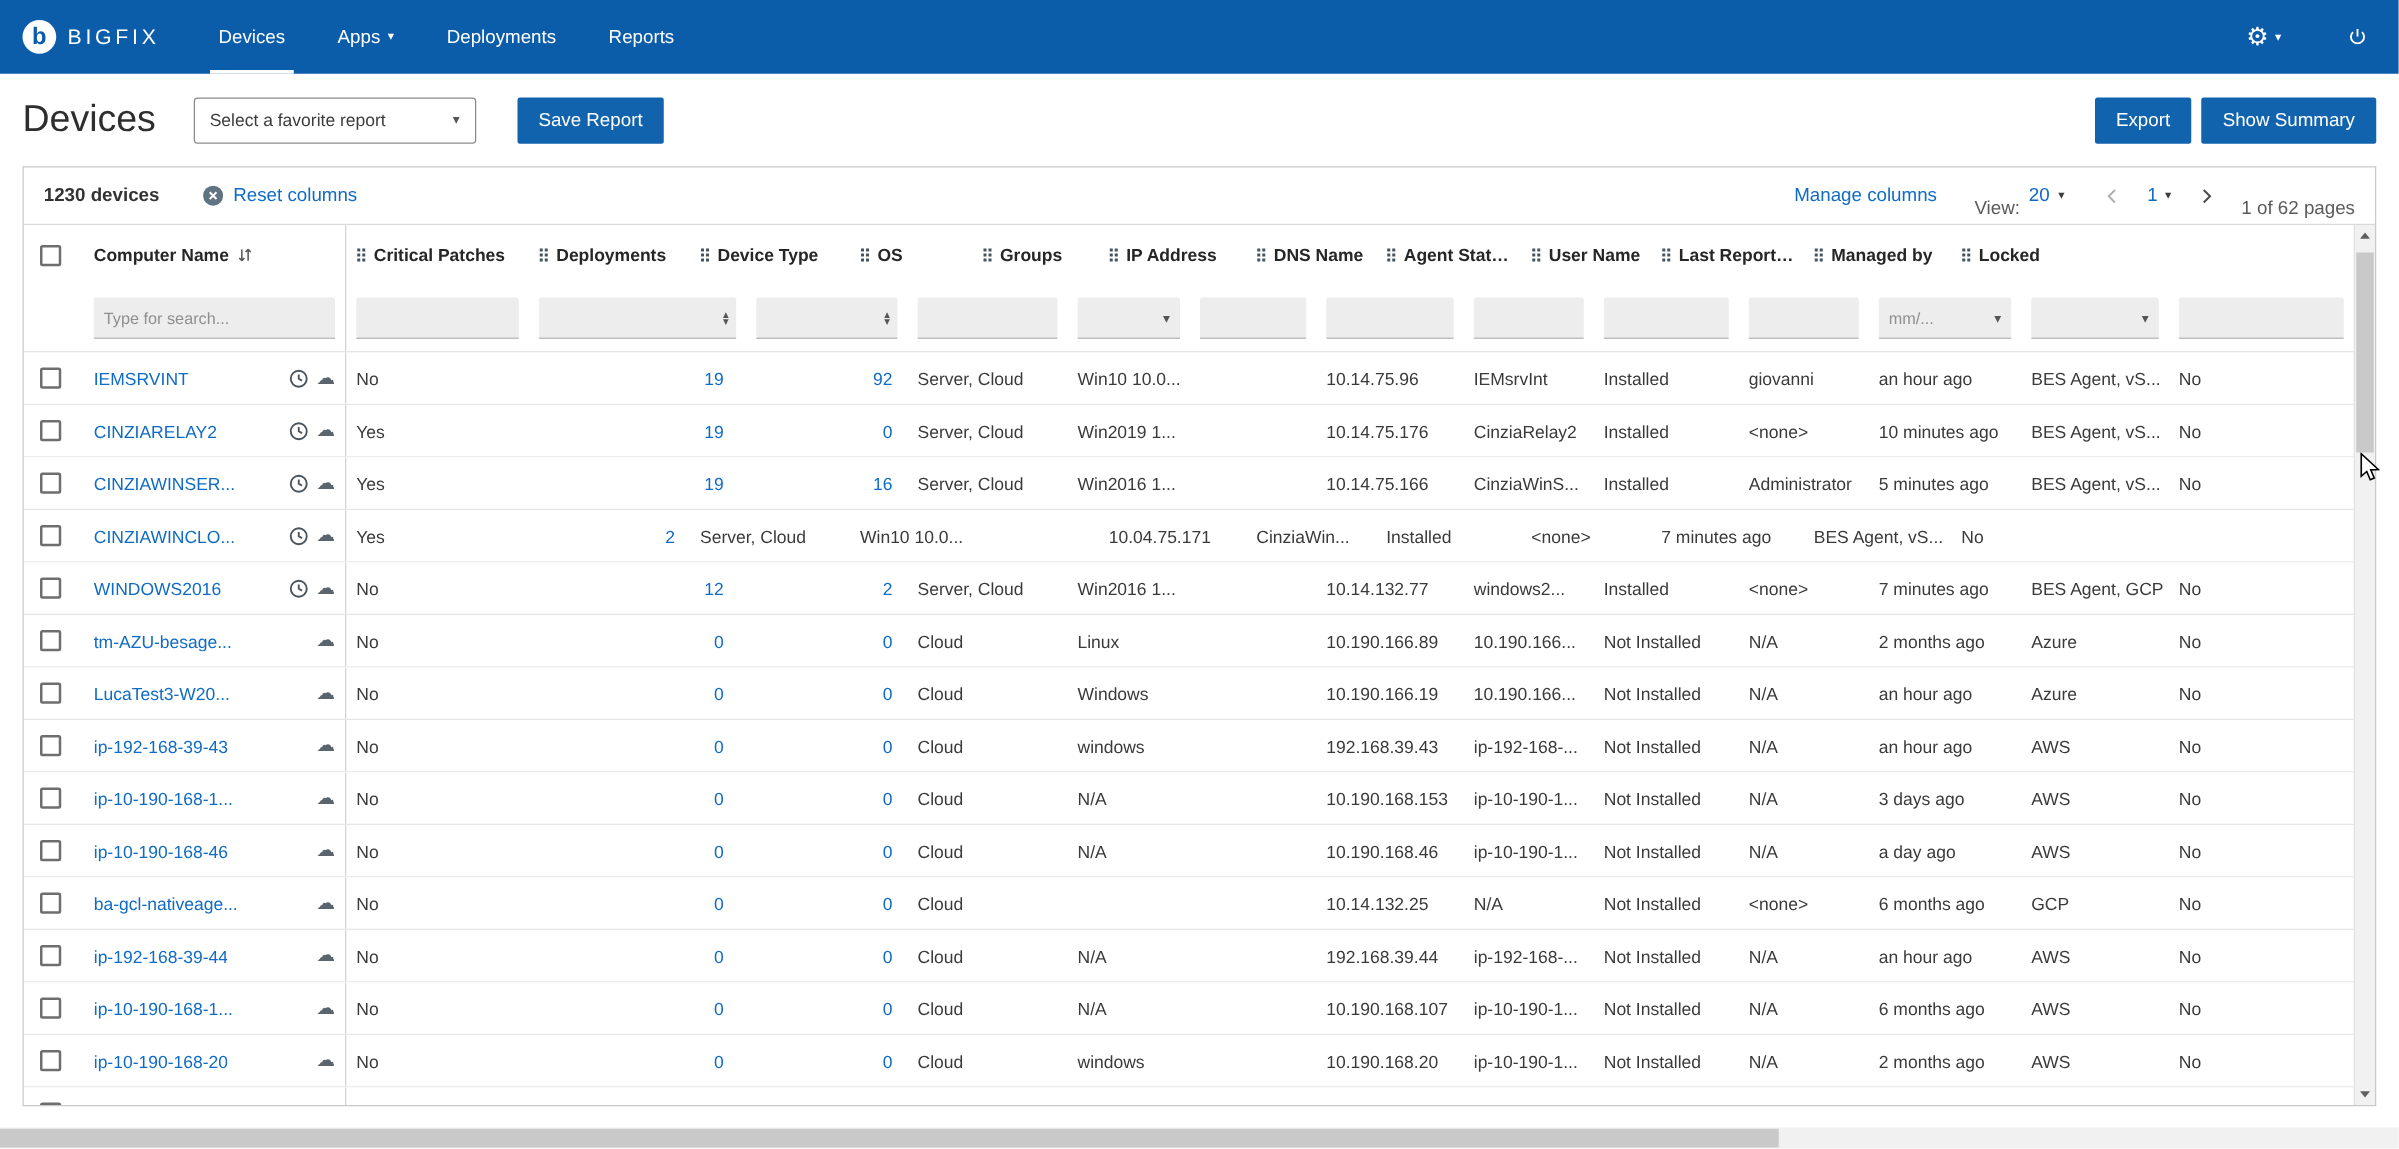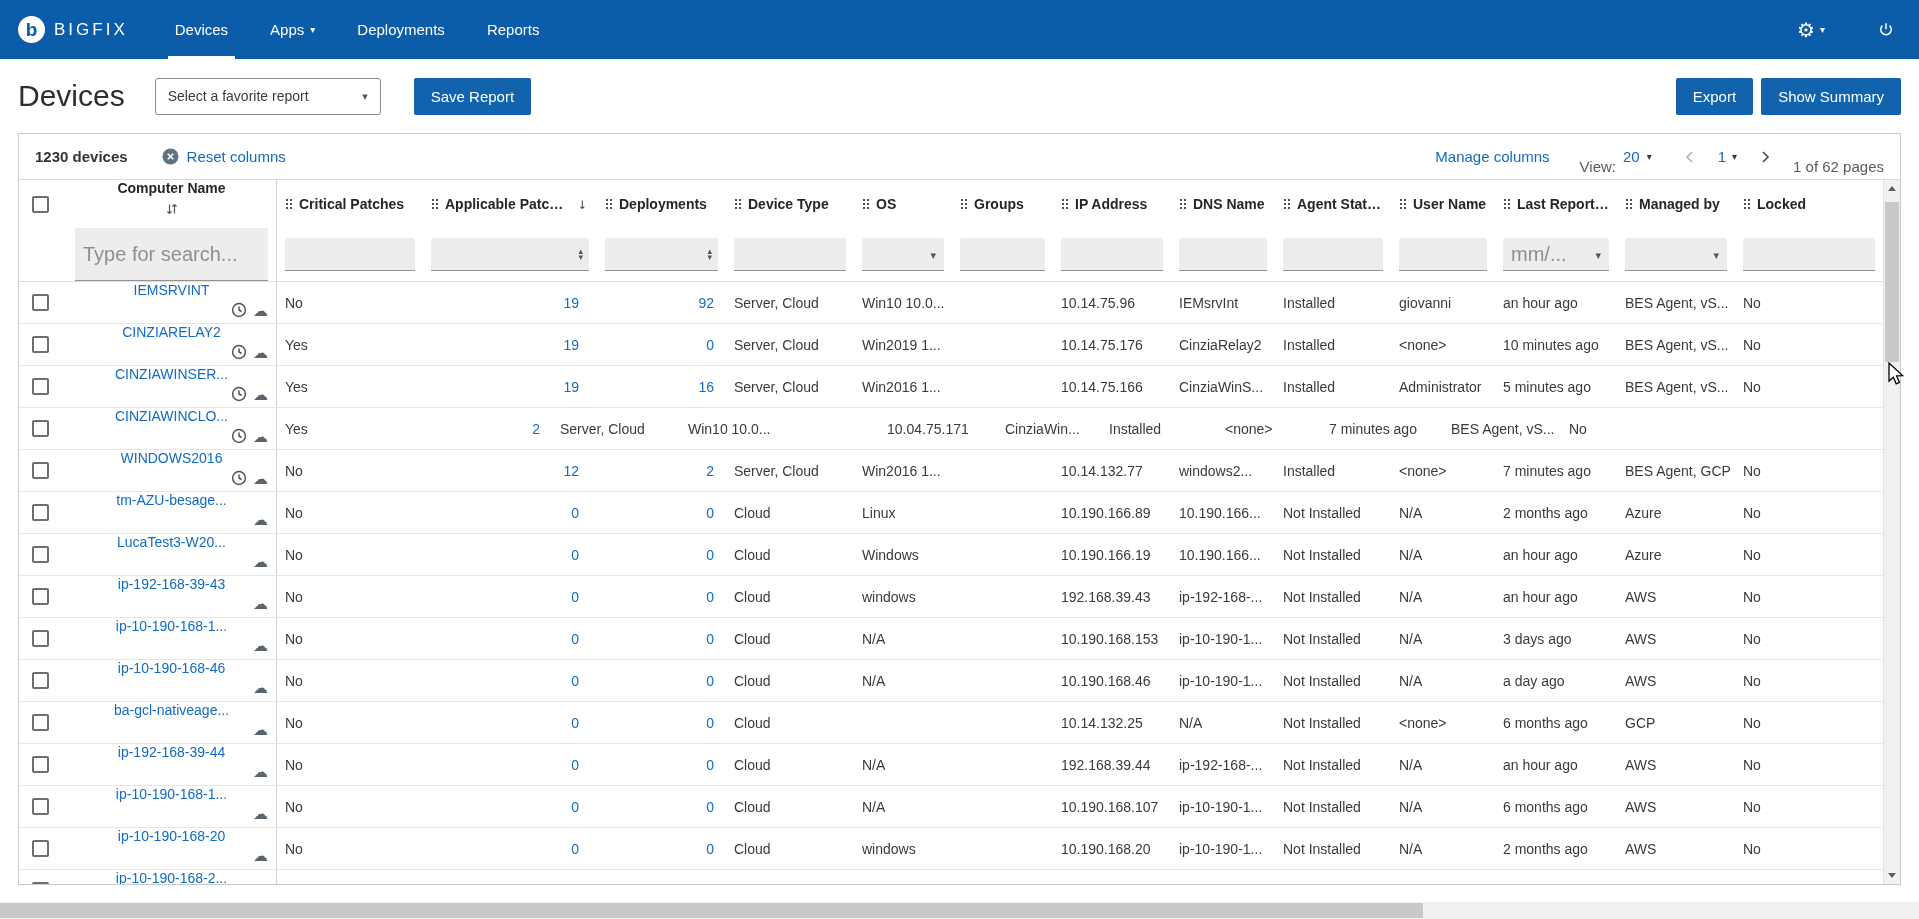--- a/index.html
+++ b/index.html
@@ -51,36 +51,36 @@
   .page-select { display:flex; align-items:center; gap:6px; cursor:pointer; }
   .chev { display:flex; align-items:center; cursor:pointer; }
 
   
   .grid { position:absolute; top:46px; left:0; right:17px; bottom:0; overflow:hidden; font-size:14px; }
   .hrow { display:flex; height:48px; align-items:center; }
   .frow { display:flex; height:54px; align-items:center; border-bottom:1px solid #dedede; }
   .trow { display:flex; height:42px; align-items:center; border-bottom:1px solid #e7e7e7; background:#fff; }
   .cell { padding:0 8px; white-space:nowrap; overflow:hidden; display:flex; align-items:center;
     flex:0 0 auto; height:100%; }
-  .w0{width:48px;} .w1{width:210px;flex-direction:column;} .w2{width:146px;} .w3{width:174px;} .w4{width:129px;}
+  .w0{width:48px;} .w1{width:210px;} .w2{width:146px;} .w3{width:174px;} .w4{width:129px;}
   .w5{width:128px;} .w6{width:98px;} .w7{width:101px;} .w8{width:118px;} .w9{width:104px;}
   .w10{width:116px;} .w11{width:104px;} .w12{width:122px;} .w13{width:118px;} .w14{flex:1 1 auto; width:auto;}
   .split { border-right:1px solid #d2d2d2; }
   .hcell { font-weight:bold; color:#262626; gap:6px; cursor:pointer; }
   .hcell .lbl { overflow:hidden; text-overflow:ellipsis; }
   .dots { flex:0 0 8px; width:8px; height:12px;
     background-image:radial-gradient(circle,#44545e 1.15px,transparent 1.35px);
     background-size:4px 4px; cursor:grab; }
   .checkbox { width:17px; height:17px; border:2px solid #6e6e6e; border-radius:2px; background:#fff; cursor:pointer; flex:0 0 17px; }
   .ccheck { padding-left:13px; }
   .fc { padding:0; }
   .filter { position:relative; flex:1; height:33px; margin:0 8px; }
   .filter input { width:100%; height:100%; background:#ededed; border:none;
     border-bottom:1px solid #949494; border-radius:2px 2px 0 0; padding:0 22px 0 8px;
-    font-size:20px; font-family:inherit; color:#3a3a3a; }
+    font-size:13px; font-family:inherit; color:#3a3a3a; }
   .filter input::placeholder { color:#8f8f8f; }
   .spinner { position:absolute; right:6px; top:50%; transform:translateY(-50%);
     display:flex; flex-direction:column; align-items:center; color:#555; font-size:9px; line-height:0.75; cursor:pointer; }
   .sel-caret { position:absolute; right:8px; top:50%; transform:translateY(-50%); color:#555; font-size:11px; cursor:pointer; }
   .num { justify-content:flex-end;text-align:center; }
   .w3.num { padding-right:18px; }
   .w4.num { padding-right:12px; }
   .cname { gap:4px; }
   .name-link { overflow:hidden; text-overflow:ellipsis; }
   .rowicons { margin-left:auto; display:flex; align-items:center; gap:6px; color:#5a646c; }
@@ -194,27 +194,20 @@
         <span class="lbl">Computer Name</span>
         <svg width="14" height="14" viewBox="0 0 14 14">
             <path d="M4.5 2.5v9M4.5 11.5L2.4 9.4M4.5 11.5l2.1-2.1" stroke="#555" stroke-width="1.2" fill="none"></path>
             <path d="M9.5 11.5v-9M9.5 2.5L7.4 4.6M9.5 2.5l2.1 2.1" stroke="#555" stroke-width="1.2" fill="none"></path>
           </svg>
       </div>
       <div class="cell w2 hcell">
         <span class="dots"></span>
         <span class="lbl">Critical Patches</span>
       </div>
-      <div class="cell w3 hcell">
-        <span class="dots"></span>
-        <span class="lbl">Applicable Patches</span>
-        <svg width="13" height="13" viewBox="0 0 14 14">
-            <path d="M7 2.5v9M7 11.5L4.9 9.4M7 11.5l2.1-2.1" stroke="#555" stroke-width="1.2" fill="none"></path>
-          </svg>
-      </div>
       <div class="cell w4 hcell">
         <span class="dots"></span>
         <span class="lbl">Deployments</span>
       </div>
       <div class="cell w5 hcell">
         <span class="dots"></span>
         <span class="lbl">Device Type</span>
       </div>
       <div class="cell w6 hcell">
         <span class="dots"></span>

